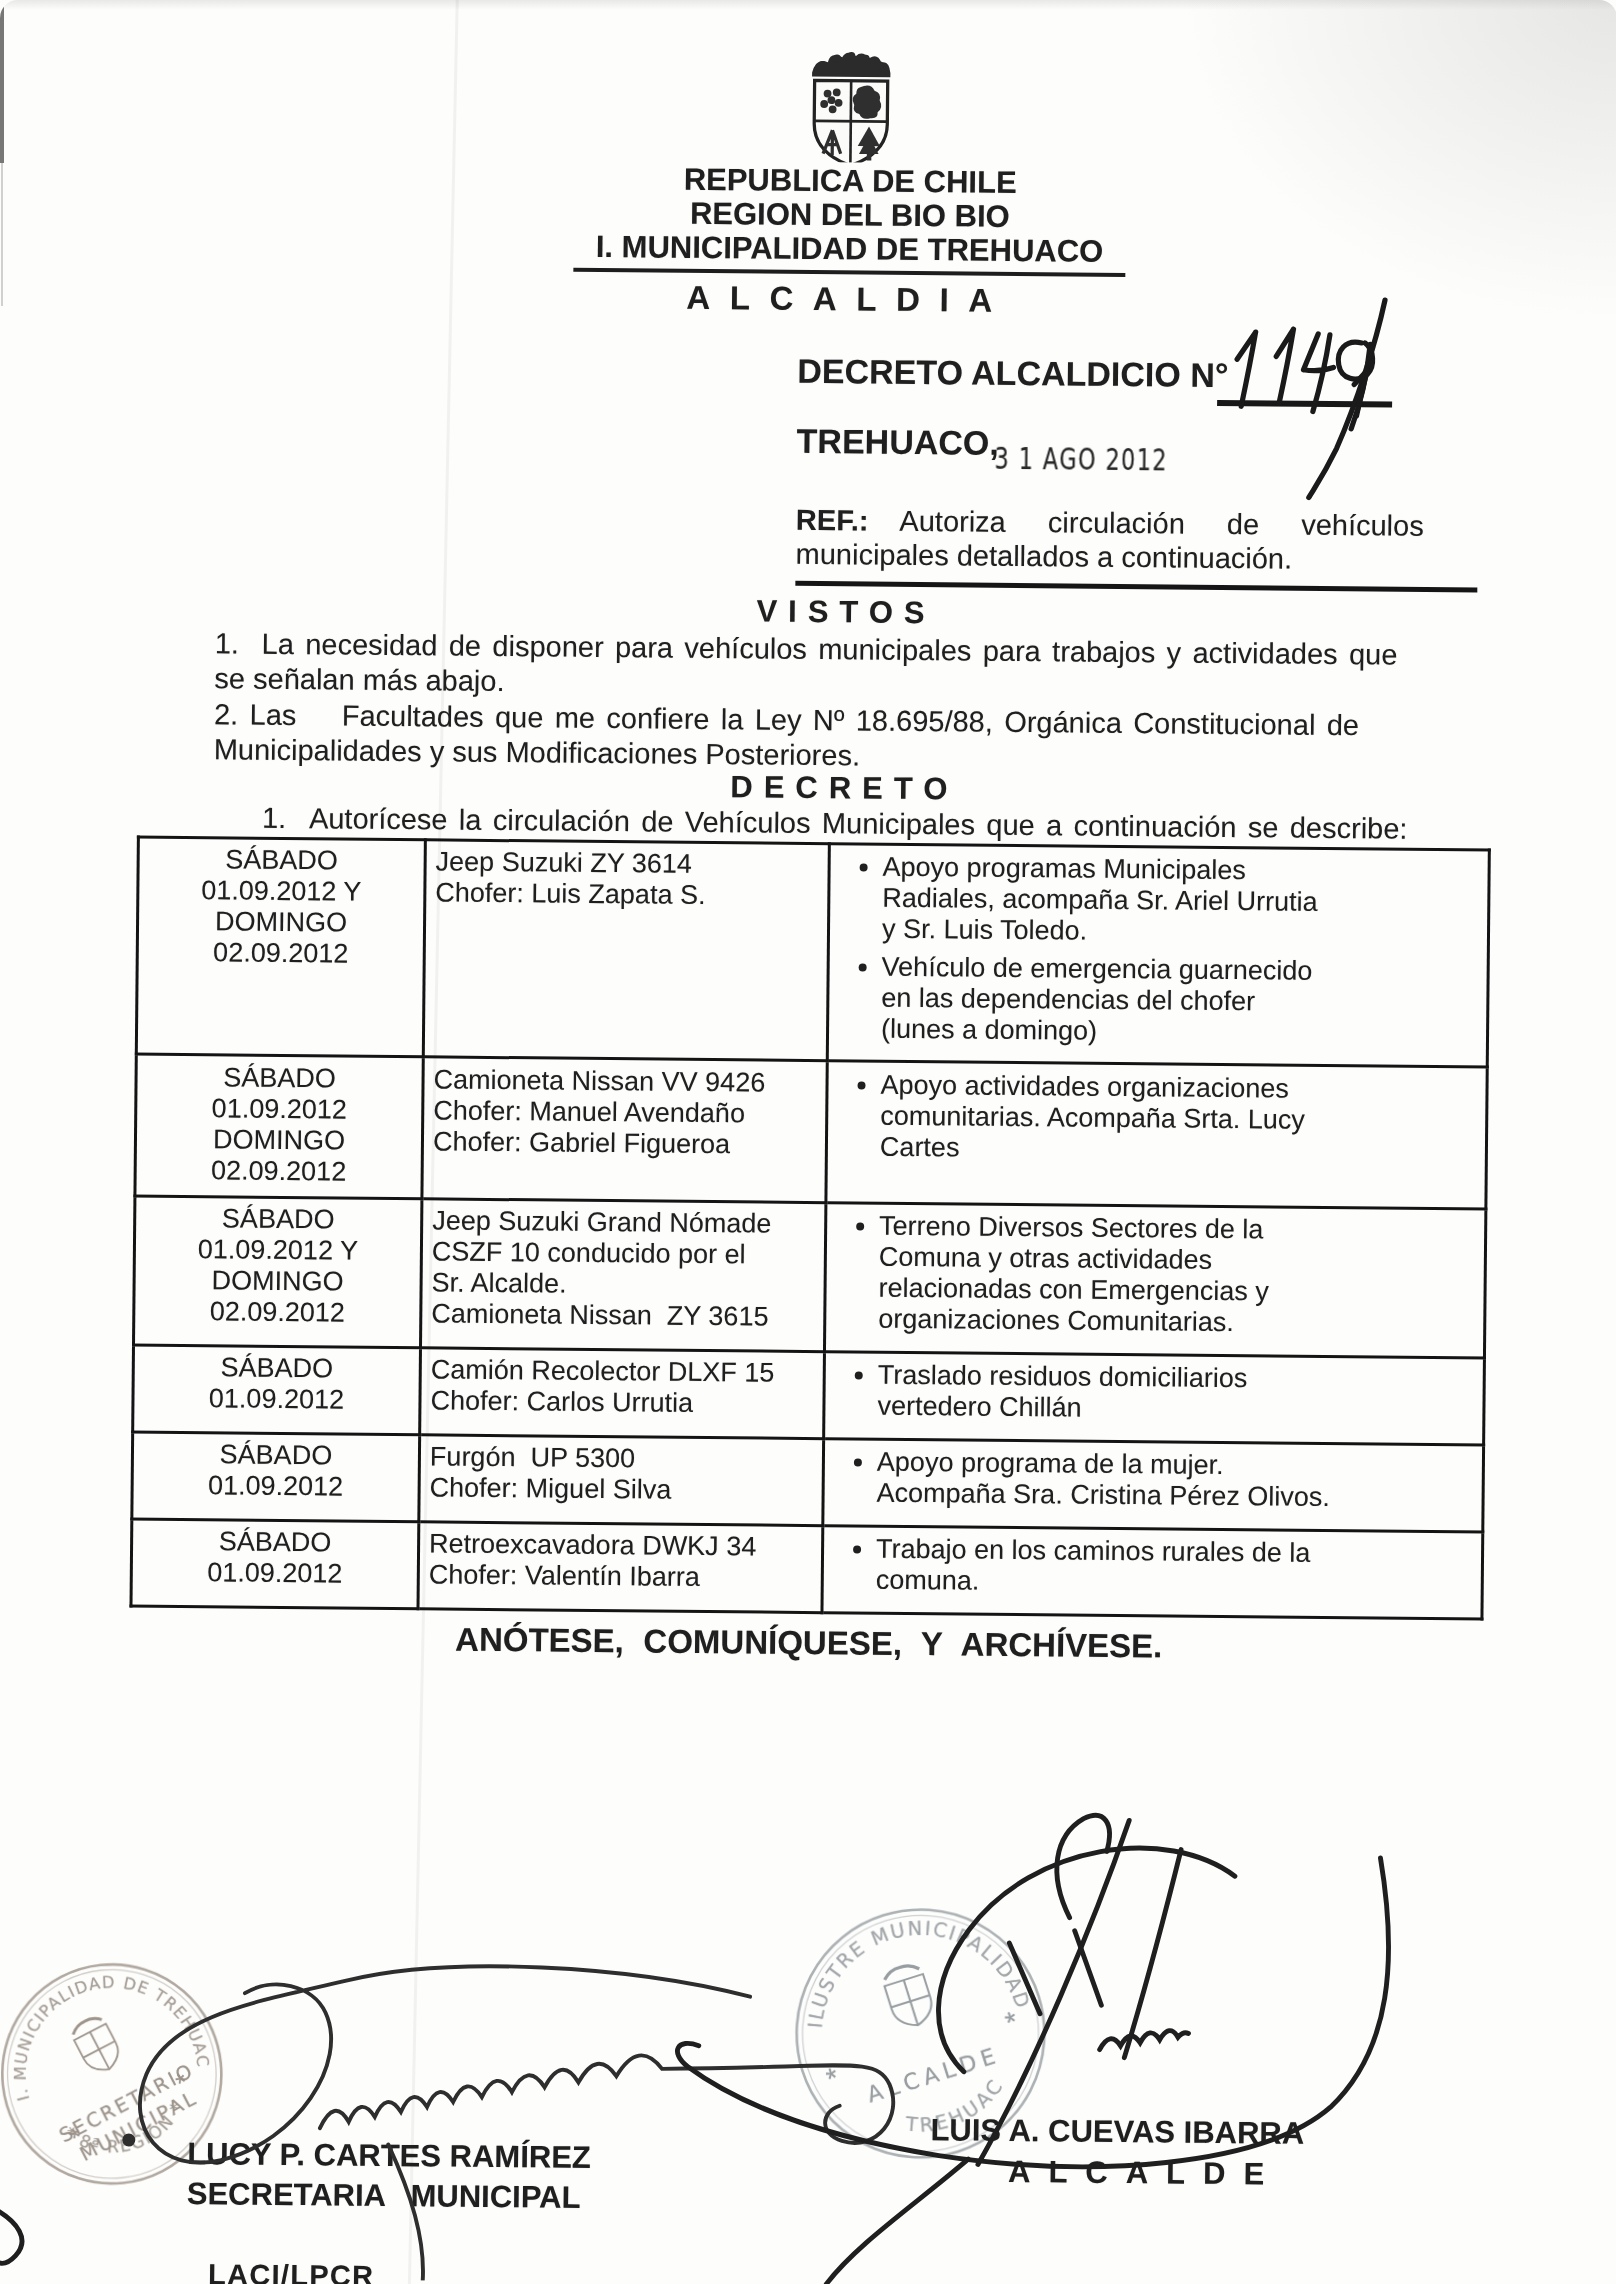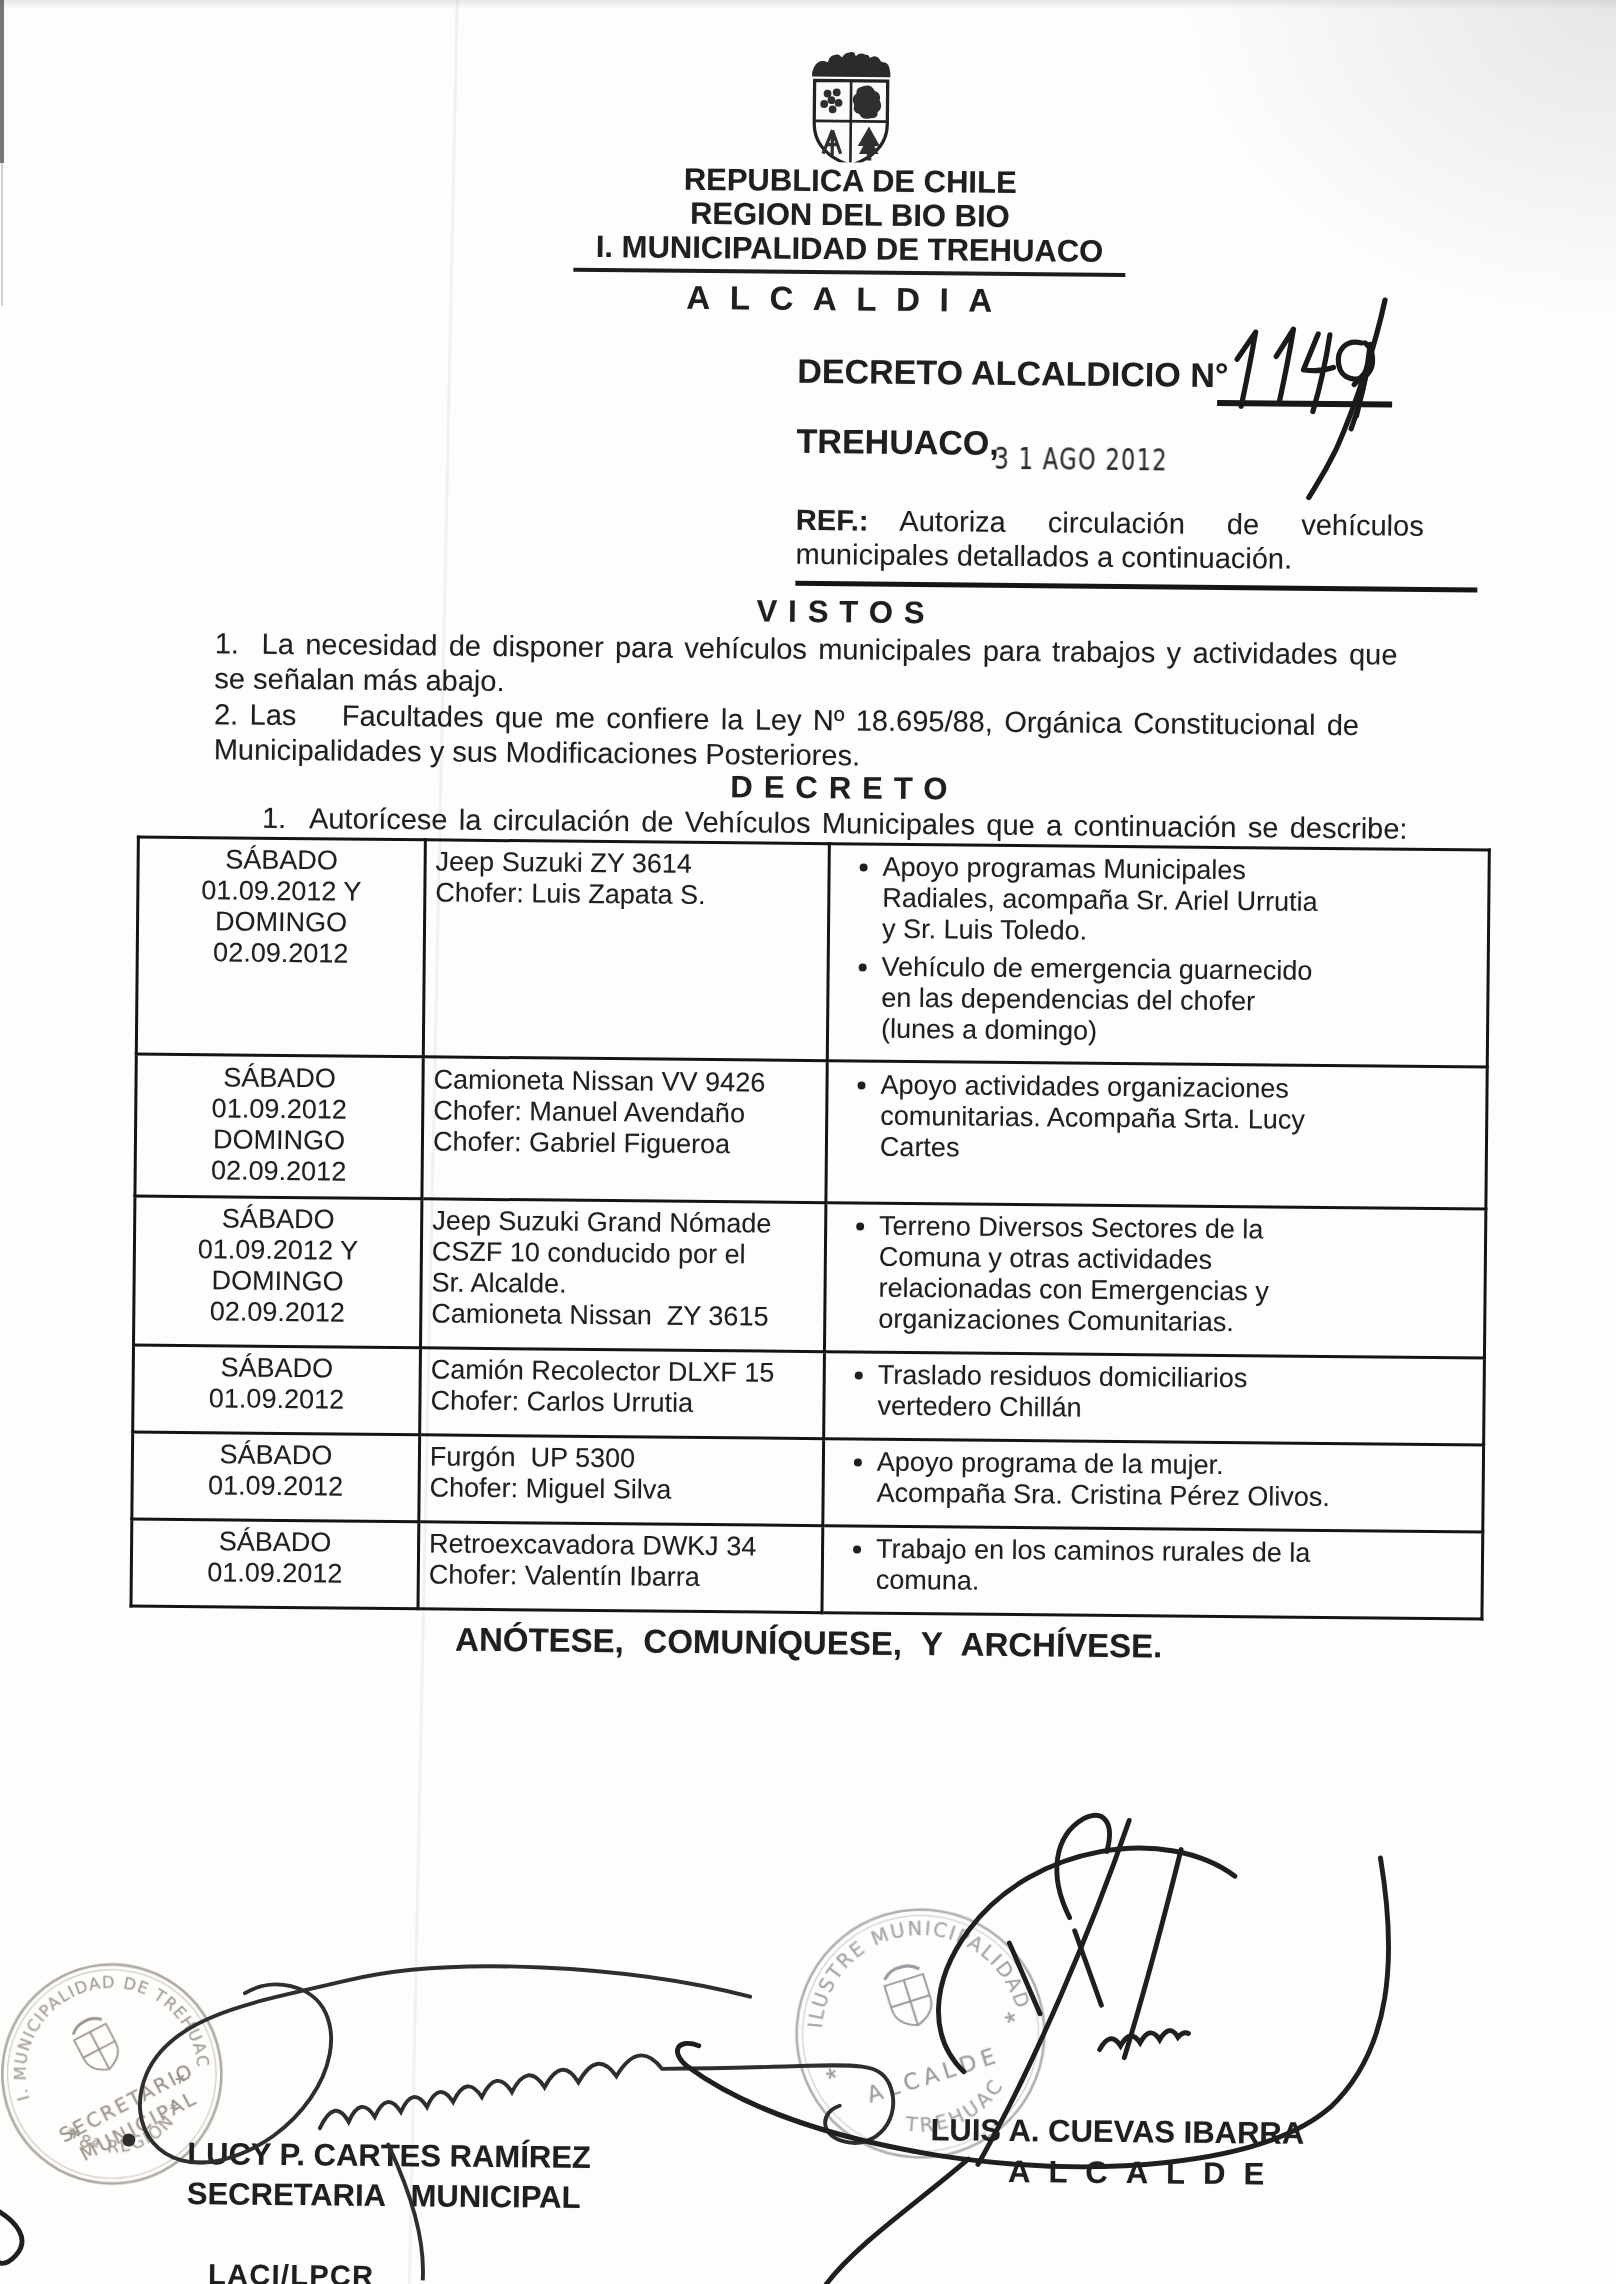--- a/index.html
+++ b/index.html
@@ -1,20 +1,20 @@
 <!DOCTYPE html>
 <html style="font-size:10.4px"><head>
 <meta charset="utf-8">
 <style>
   html,body{margin:0;padding:0;}
   body{
     width:1617px;height:2284px;overflow:hidden;position:relative;
     background:#fdfdfc;font-family:"Liberation Sans",sans-serif;color:#1f1f1f;
   }
-  .page{position:absolute;inset:0;overflow:hidden;}
+  .page{position:absolute;inset:0;overflow:hidden;border-radius:18px;}
   
   .top-edge{position:absolute;left:0;top:0;width:100%;height:10.4px;
     background:linear-gradient(#d7d7d5,rgba(215,215,213,0));opacity:.55;}
   .corner-shade{position:absolute;right:0;top:0;width:495px;height:365px;
     background:radial-gradient(ellipse at 100% 0%,rgba(170,170,168,.28),rgba(170,170,168,0) 62%);}
   .edge-line-left{position:absolute;left:0;top:0;width:3.9px;height:163px;background:#4a4a4a;opacity:.75;}
   .edge-line-left2{position:absolute;left:0.7px;top:163px;width:2px;height:143px;background:#7a7a7a;opacity:.35;}
   .crease{position:absolute;left:456px;top:-13px;width:2.6px;height:2347px;
     background:rgba(90,90,90,.07);transform:rotate(1.2deg);transform-origin:top center;}
   

